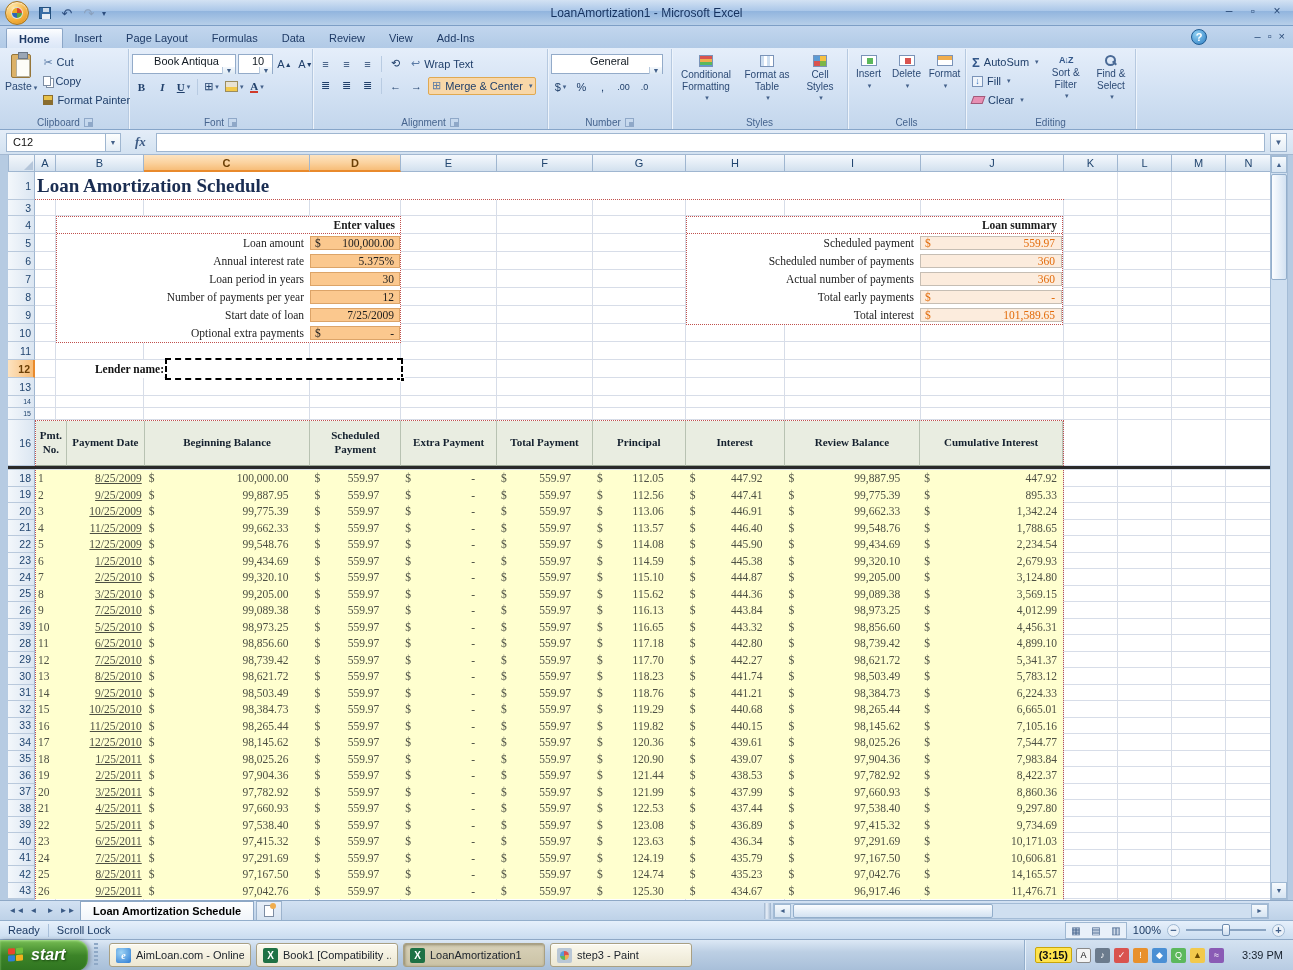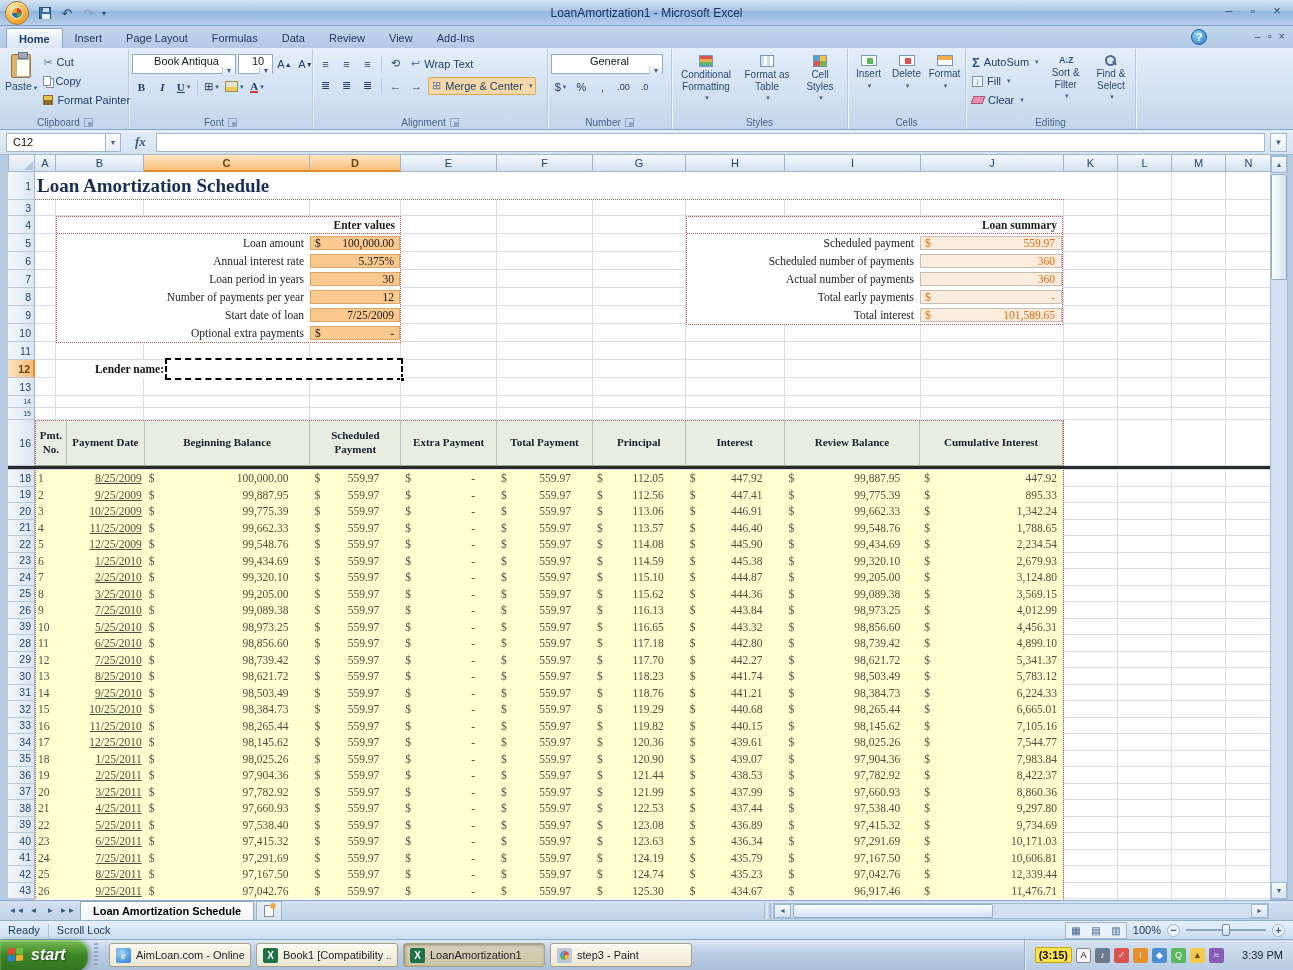--- a/index.html
+++ b/index.html
@@ -1503,21 +1503,21 @@
           <div class="tcell c7 money">
             <div class="dol">$</div>
             <div class="vv">435.23</div>
           </div>
           <div class="tcell c8 money">
             <div class="dol">$</div>
             <div class="vv">97,042.76</div>
           </div>
           <div class="tcell c9 money">
             <div class="dol">$</div>
-            <div class="vv">12,339.44</div>
+            <div class="vv">14,165.57</div>
           </div>
         </div>
         <div class="trow">
           <div class="tcell c0">26</div>
           <div class="tcell c1">9/25/2011</div>
           <div class="tcell c2 money">
             <div class="dol">$</div>
             <div class="vv">97,042.76</div>
           </div>
           <div class="tcell c3 money">

